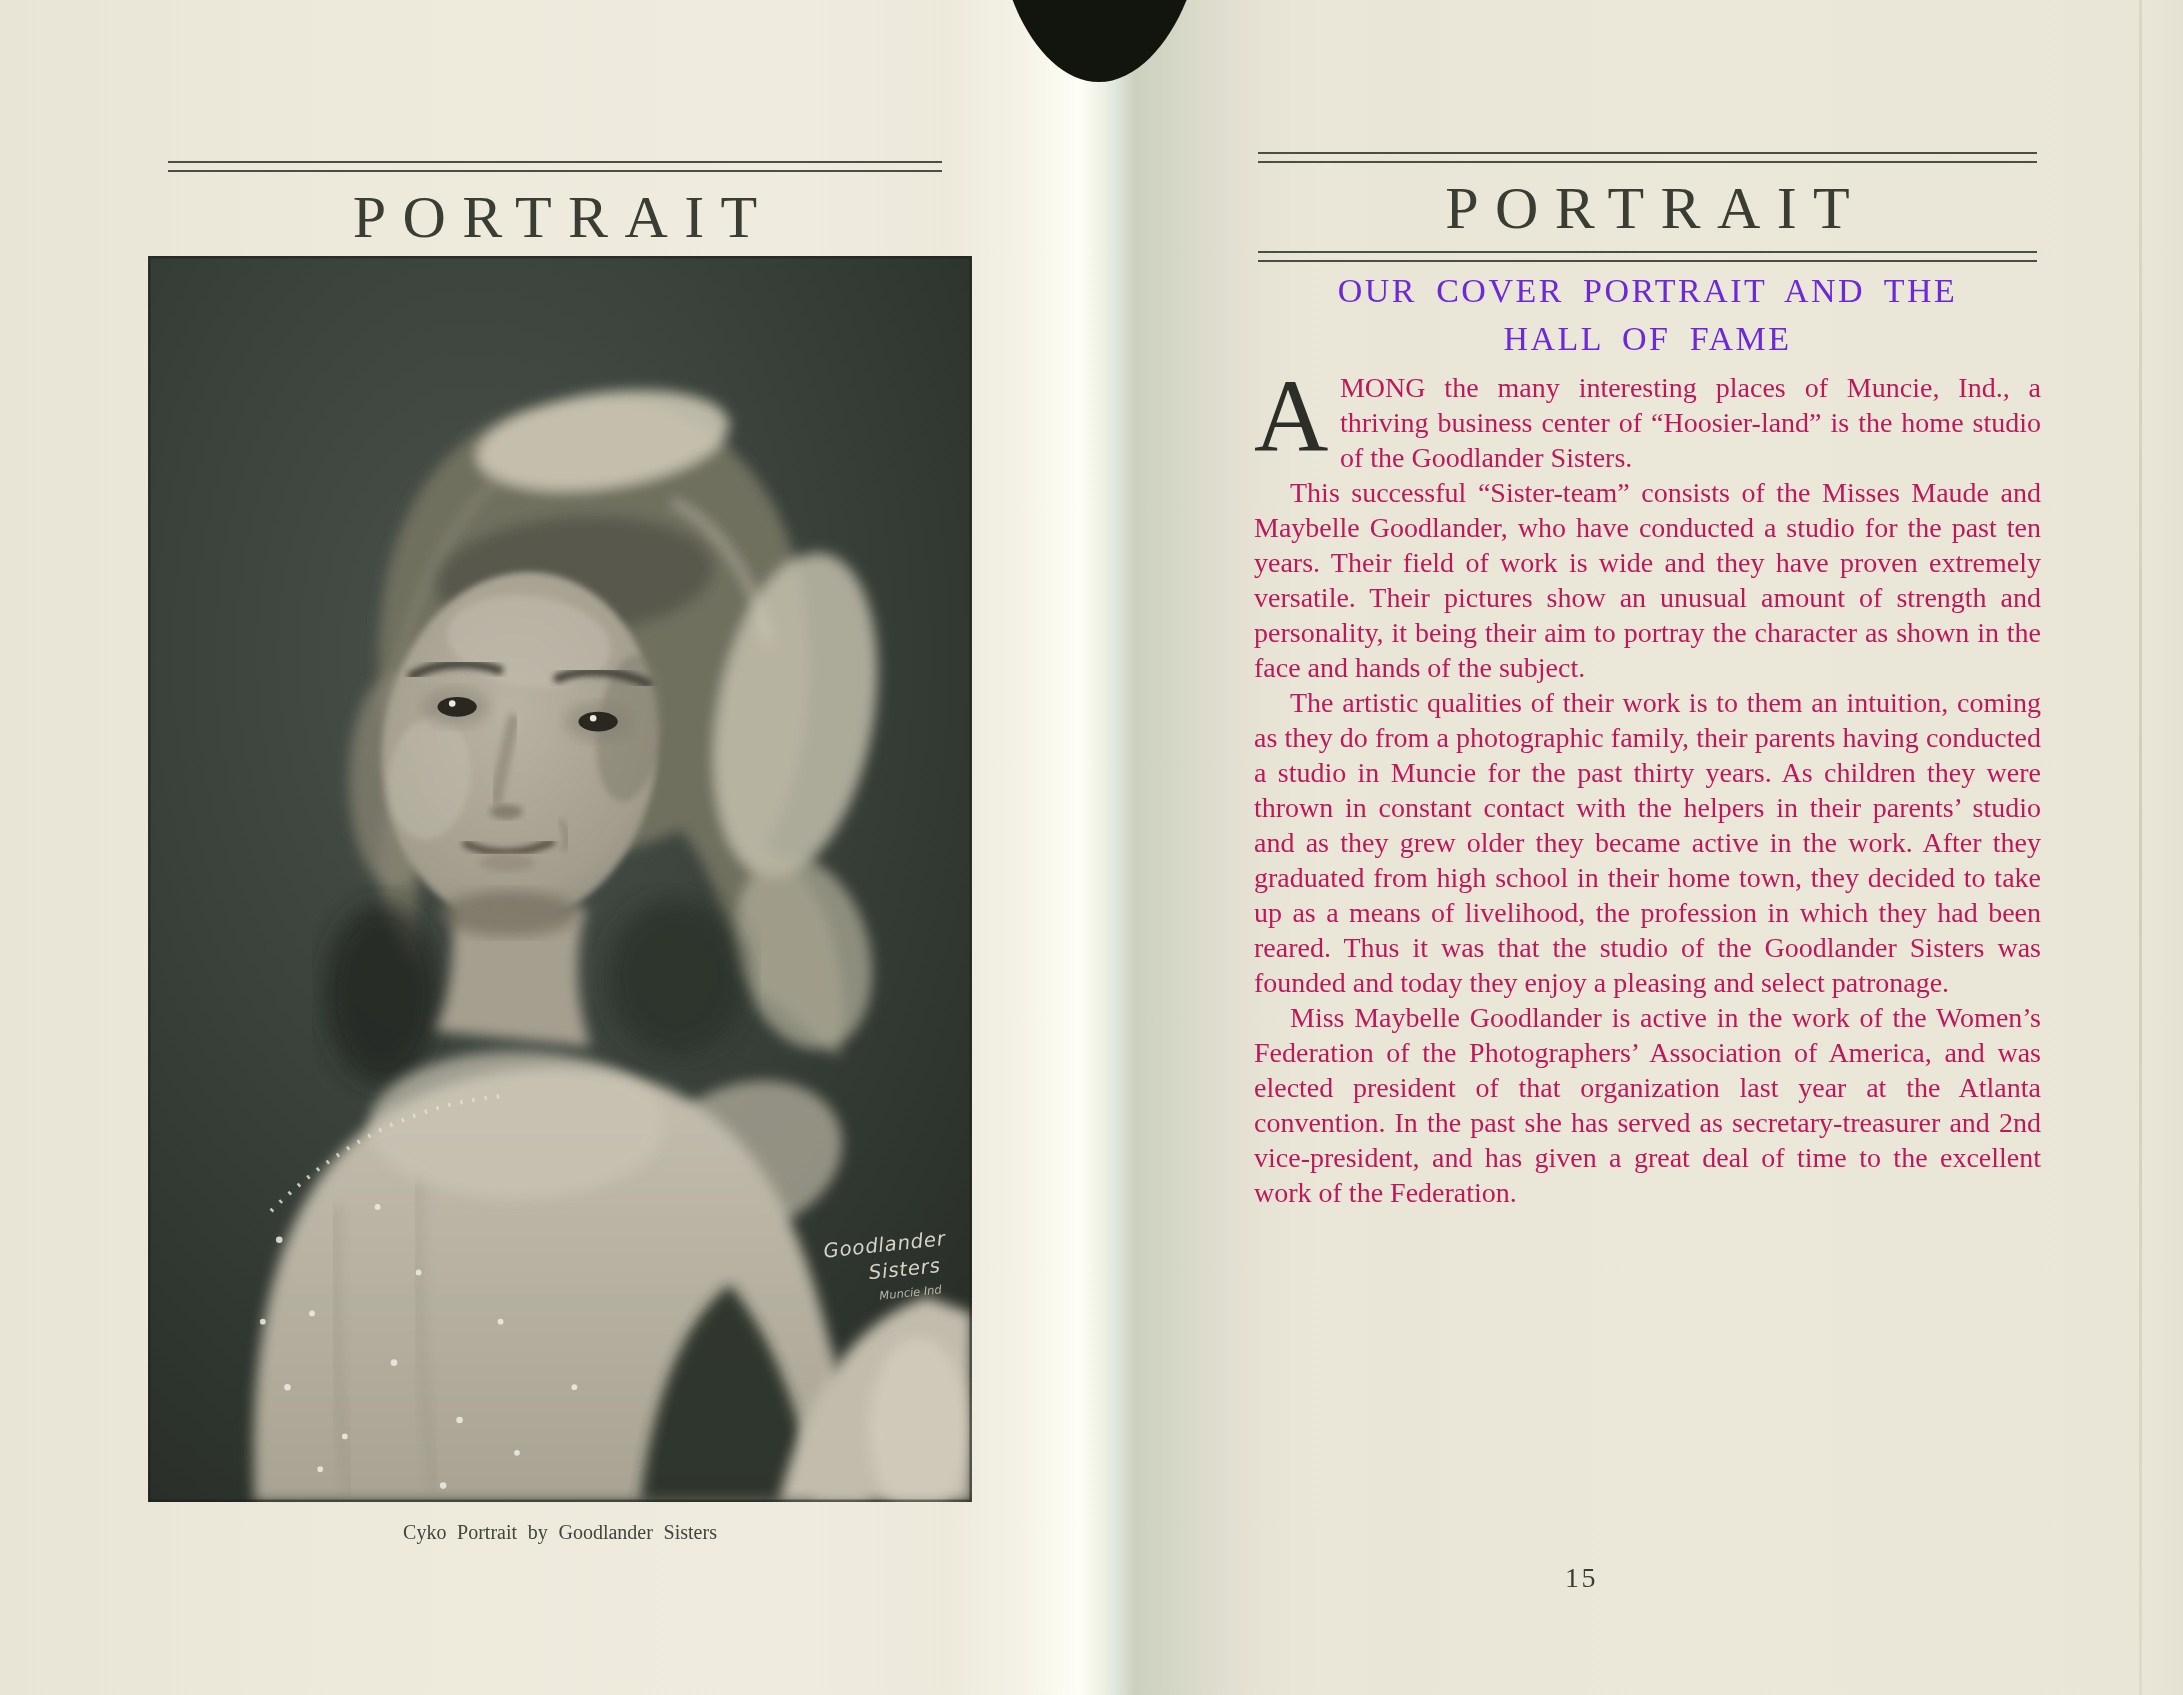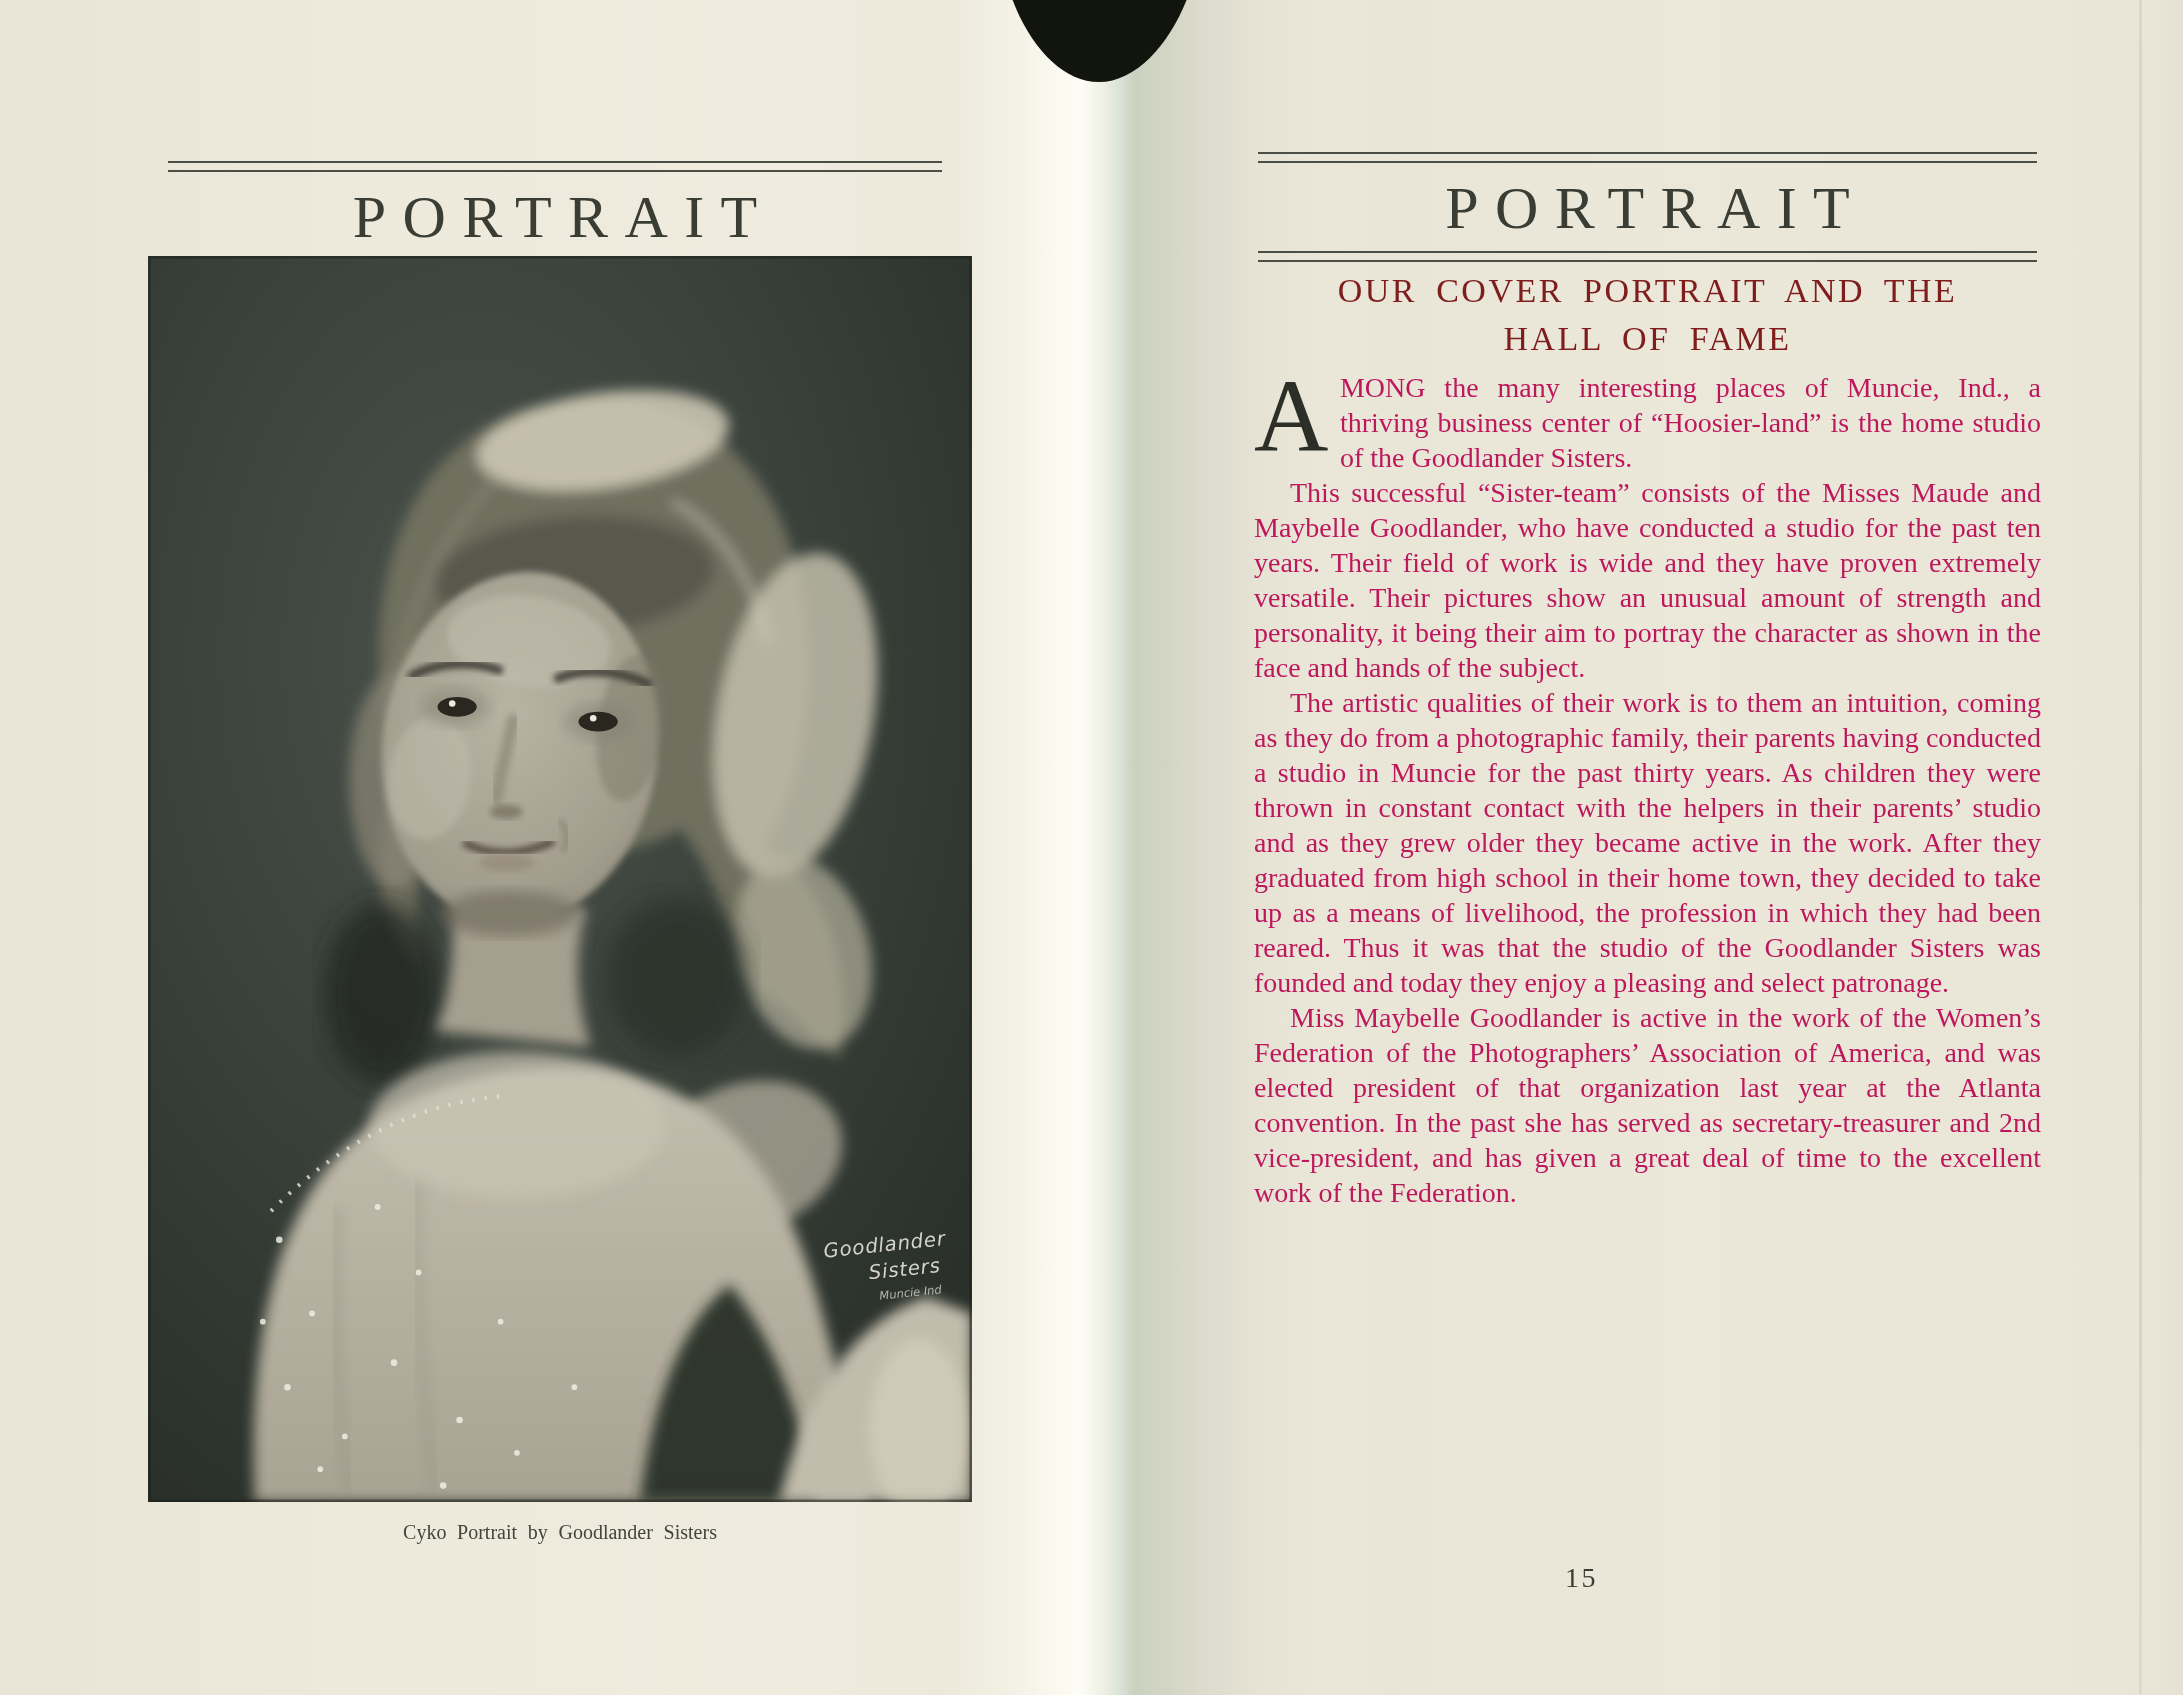--- a/index.html
+++ b/index.html
@@ -41,21 +41,21 @@
     color:#3a3d34;white-space:nowrap;
   }
 
   
   .photo{position:absolute;left:148px;top:256px;width:824px;height:1246px;display:block;}
   .caption{position:absolute;left:148px;top:1521px;width:824px;text-align:center;
     font-size:20px;color:#41453c;word-spacing:5.7px;}
 
   
   .article-title{position:absolute;left:1254px;top:267px;width:787px;text-align:center;
-    font-size:34px;line-height:48px;letter-spacing:2.5px;word-spacing:8.2px;color:#7f1d1d;}
+    font-size:34px;line-height:48px;letter-spacing:2.5px;word-spacing:8.2px;color:#6d28d9;}
   .article-body{position:absolute;left:1254px;top:370px;width:787px;
     font-size:28px;line-height:35px;text-align:justify;color:#be185d;}
   .article-body p{margin:0;text-indent:36px;}
   .article-body p.first{text-indent:0;}
   .article-body p.first::first-letter{
     float:left;font-size:103px;line-height:82px;padding:4.9px 11.5px 0 0;color:#2c2f28;
   }
   .page-number{position:absolute;left:1188px;top:1562px;width:787px;text-align:center;
     font-size:28px;letter-spacing:2.5px;color:#3a3d34;}
 </style>

